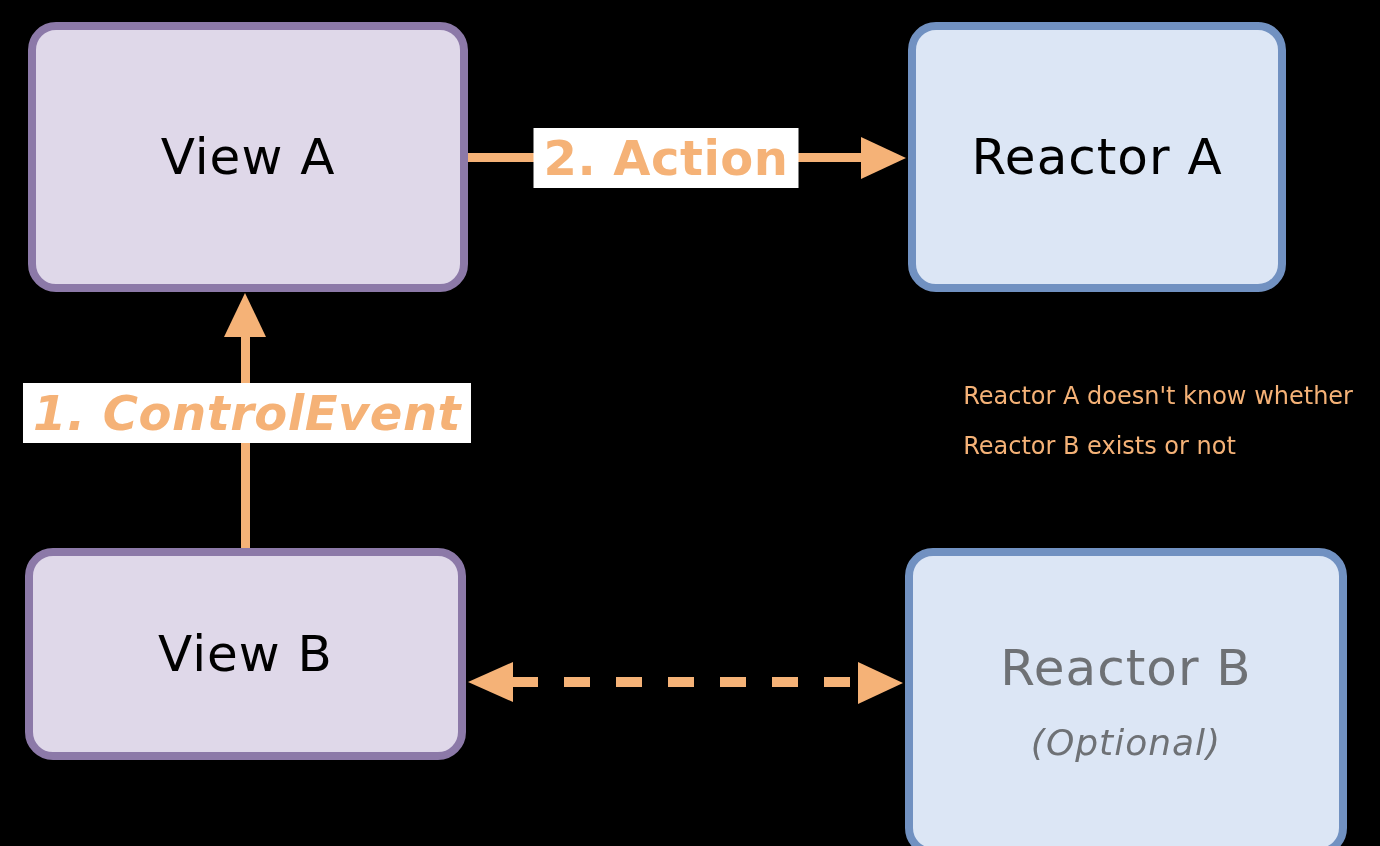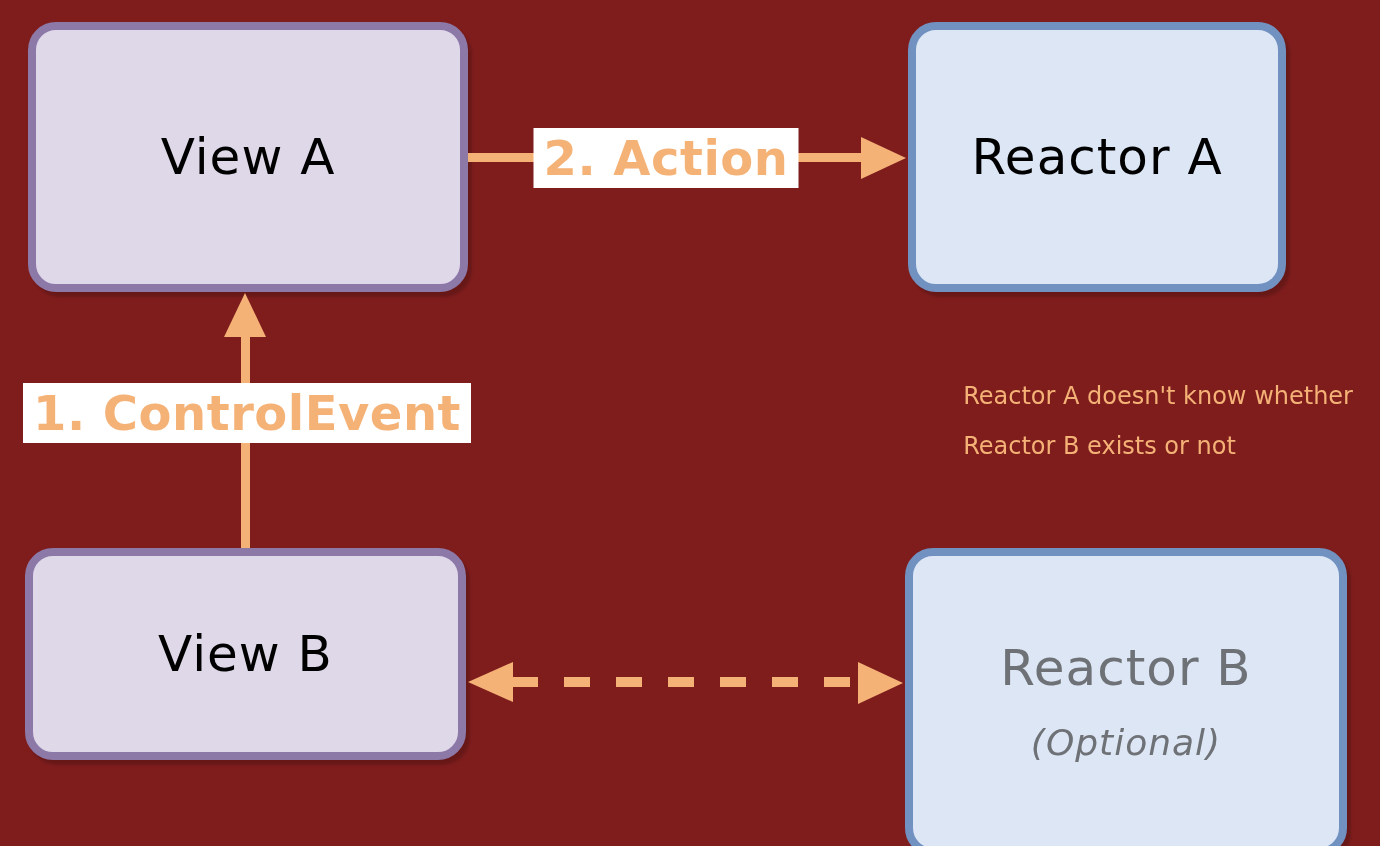--- a/index.html
+++ b/index.html
@@ -7,21 +7,21 @@
     --purple-stroke:#8C79A8;
     --blue-fill:#DCE6F5;
     --blue-stroke:#7191C1;
     --orange:#F5B277;
     --gray-text:#6E7175;
   }
   html,body{margin:0;padding:0;background:#ffffff;}
   .canvas{
     position:relative;
     width:1380px;height:846px;
-    background:#7f1d1d;
+    background:#000000;
     overflow:hidden;
     font-family:"DejaVu Sans",sans-serif;
   }
   
   .node{
     position:absolute;
     box-sizing:border-box;
     border:8px solid;
     border-radius:28px;
     display:flex;
@@ -78,21 +78,21 @@
     transform:translate(-50%,-50%);
     background:#ffffff;
     padding:2px 10px;
     font-weight:bold;
     font-size:48px;
     color:var(--orange);
     white-space:nowrap;
     letter-spacing:0.5px;
   }
   #action-label{left:666px;top:158px;}
-  #ce-label{left:247px;top:413px;}
+  #ce-label{left:247px;top:413px;font-style:italic;}
 
   
   .annotation{
     position:absolute;
     right:27px;top:371px;
     text-align:left;
     font-size:24px;
     line-height:50px;
     color:var(--orange);
     z-index:2;

